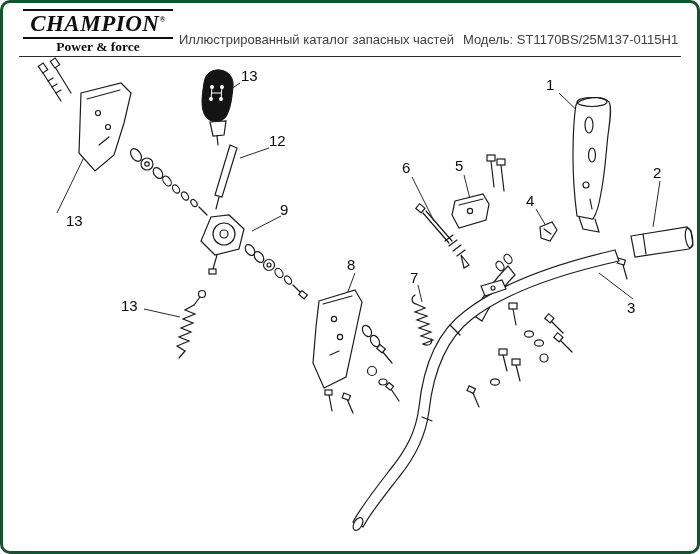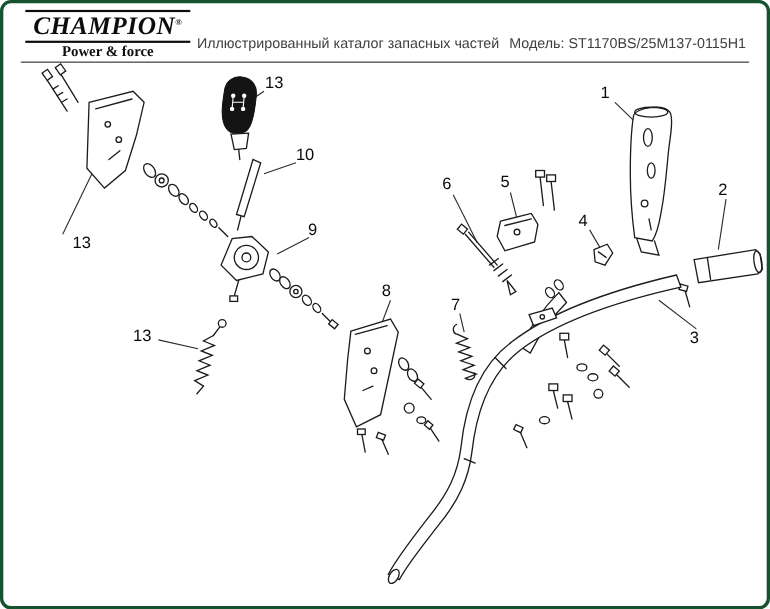--- a/index.html
+++ b/index.html
@@ -241,18 +241,18 @@
 
   <span class="callout" style="left:543px; top:74px;">1</span>
   <span class="callout" style="left:650px; top:162px;">2</span>
   <span class="callout" style="left:624px; top:297px;">3</span>
   <span class="callout" style="left:523px; top:190px;">4</span>
   <span class="callout" style="left:452px; top:155px;">5</span>
   <span class="callout" style="left:399px; top:157px;">6</span>
   <span class="callout" style="left:407px; top:267px;">7</span>
   <span class="callout" style="left:344px; top:254px;">8</span>
   <span class="callout" style="left:277px; top:199px;">9</span>
-  <span class="callout" style="left:266px; top:130px;">10</span>
+  <span class="callout" style="left:266px; top:130px;">12</span>
   <span class="callout" style="left:238px; top:65px;">13</span>
   <span class="callout" style="left:118px; top:295px;">13</span>
   <span class="callout" style="left:40px;  top:210px;margin-left:23px;">13</span>
 
 </div>
 
 </body></html>

